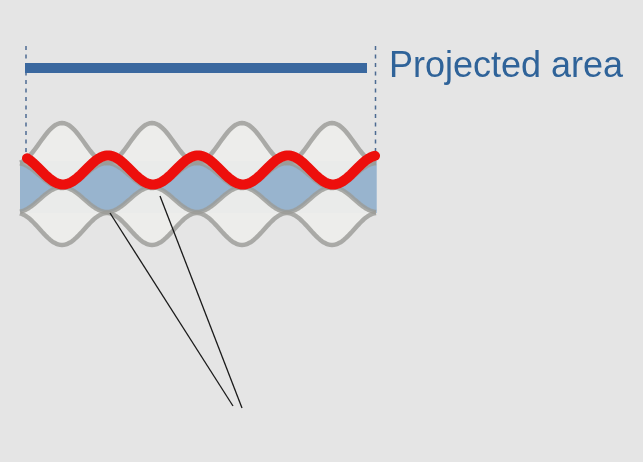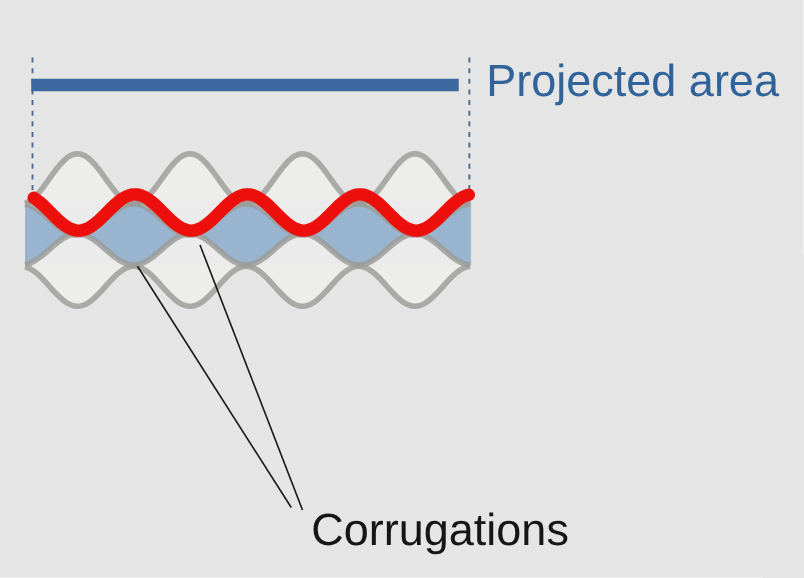--- a/index.html
+++ b/index.html
@@ -53,15 +53,14 @@
       </g>
     <g>
         <line x1="110" y1="213" x2="233" y2="406" stroke="#1a1a1a" stroke-width="1.3"></line>
         <line x1="160" y1="196" x2="242" y2="408" stroke="#1a1a1a" stroke-width="1.3"></line>
       </g>
   </svg>
 
   <div class="label label-projected">Projected area</div>
 
 
-  <div class="label label-corrugations">Corrugations</div>
 
 </div>
 
 </body></html>

